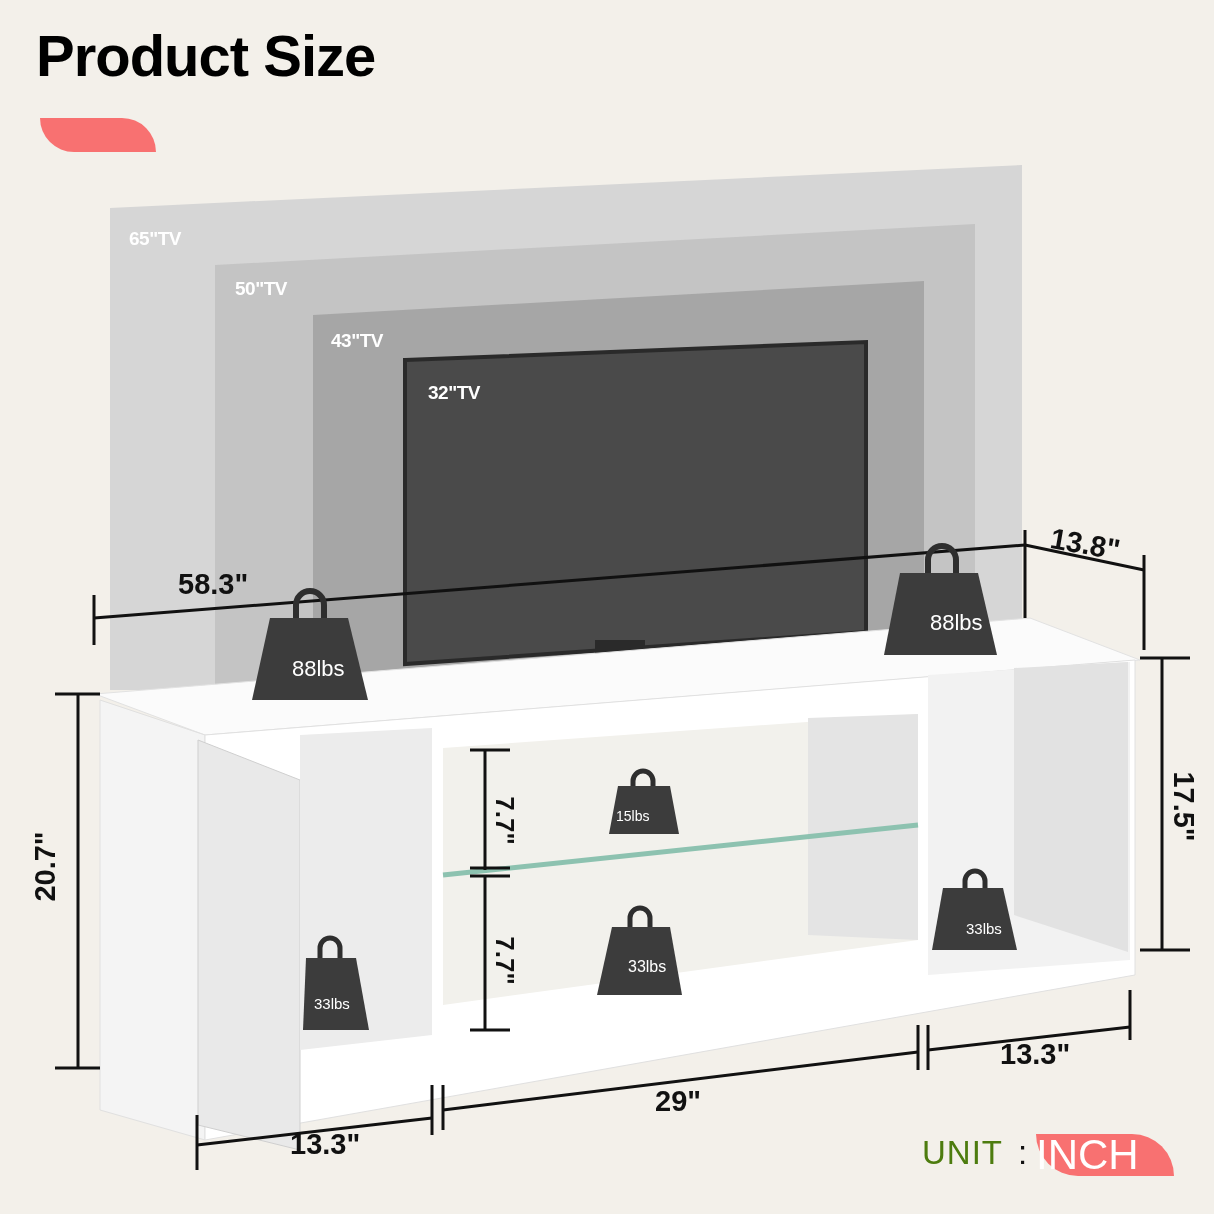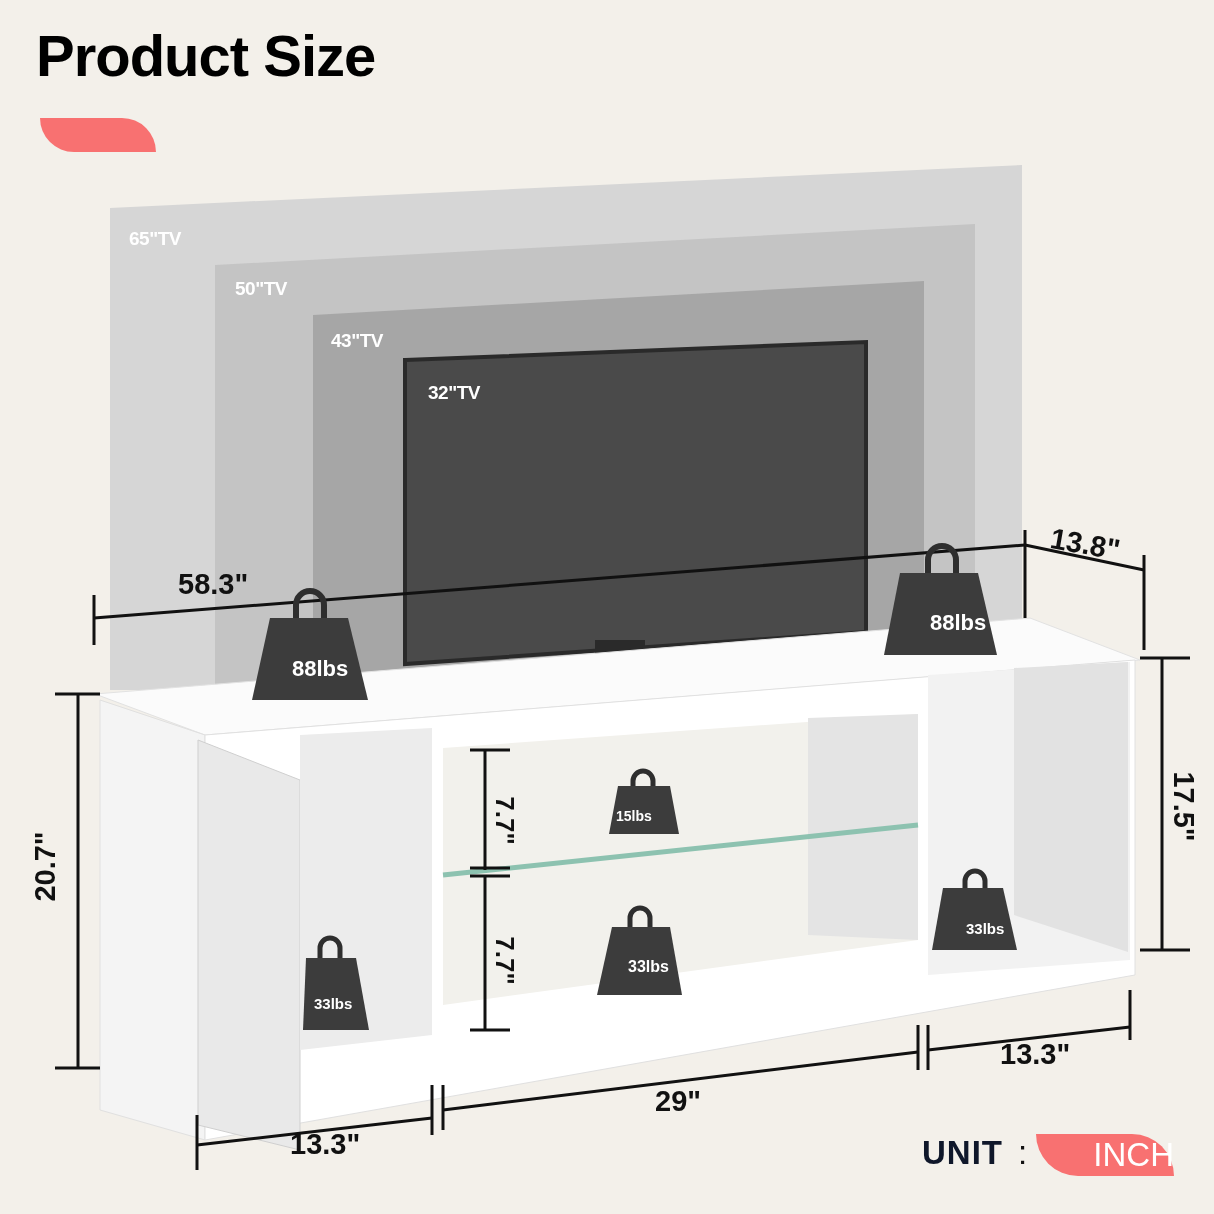--- a/index.html
+++ b/index.html
@@ -2,25 +2,25 @@
 <html><head>
 <meta charset="utf-8">
 <style>
   html,body{margin:0;padding:0;}
   body{width:1214px;height:1214px;background:#f3f0ea;position:relative;overflow:hidden;font-family:"Liberation Sans",sans-serif;}
   .abs{position:absolute;}
   .title{left:36px;top:22px;font-size:58px;font-weight:bold;color:#000000;letter-spacing:-1px;}
   .accent{left:40px;top:118px;width:116px;height:34px;background:#f87171;border-radius:0 40px 0 40px;}
   .tvlabel{color:#fff;font-weight:bold;font-size:19px;letter-spacing:-0.5px;}
   .dim{font-weight:bold;color:#111;font-size:29px;}
-  .wt{color:#fff;font-weight:bold;}
+  .wt{color:#fff;font-weight:normal;}
   svg{position:absolute;left:0;top:0;}
-  .unit{left:922px;top:1134px;font-size:33px;color:#0f172a;letter-spacing:1px;font-weight:bold;}
+  .unit{left:922px;top:1134px;font-size:33px;color:#4d7c0f;letter-spacing:1px;}
   .unit-colon{left:1018px;top:1134px;font-size:33px;color:#111;}
-  .unit-badge{left:1036px;top:1134px;width:138px;height:42px;background:#f87171;border-radius:0 42px 0 42px;color:#fff;font-size:33px;text-align:right;line-height:42px;}
+  .unit-badge{left:1036px;top:1134px;width:138px;height:42px;background:#f87171;border-radius:0 42px 0 42px;color:#fff;font-size:42px;text-align:left;line-height:42px;}
 </style>
 </head>
 <body>
 
 <div class="abs title">Product Size</div>
 <div class="abs accent"></div>
 
 <svg width="1214" height="1214">
 
   <polygon points="110,208 1022,165 1022,690 110,690" fill="#d6d6d6"></polygon>

